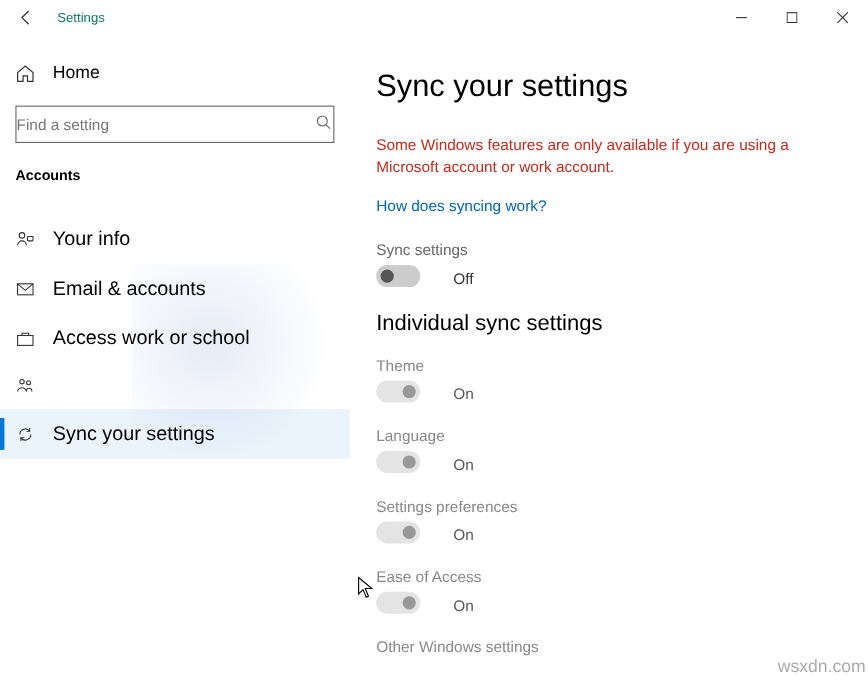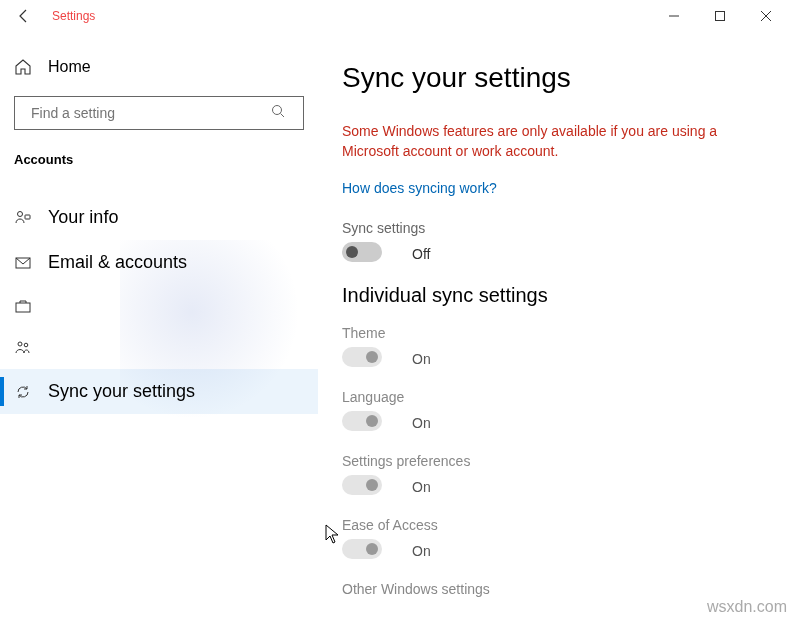--- a/index.html
+++ b/index.html
@@ -1,26 +1,26 @@
 <!DOCTYPE html>
 <html><head>
 <meta charset="utf-8">
 <style>
   * { box-sizing: border-box; margin: 0; padding: 0; font-family: "Segoe UI", Arial, sans-serif; }
   body { width: 789px; height: 618px; background: #fff; overflow: hidden; position: relative; }
   .titlebar { height: 32px; display: flex; align-items: center; }
   .back-btn { width: 48px; height: 32px; display: flex; align-items: center; justify-content: center; cursor: pointer; }
-  .app-title { font-size: 12px; color: #ef4444; margin-left: 4px; }
+  .app-title { font-size: 12px; color: #0f766e; margin-left: 4px; }
   .win-controls { margin-left: auto; display: flex; }
   .win-btn { width: 46px; height: 32px; display: flex; align-items: center; justify-content: center; cursor: pointer; }
   .layout { display: flex; height: calc(100% - 32px); }
   .sidebar { width: 318px; padding: 18px 0 0 0; }
   .home-row { display: flex; align-items: center; padding: 8px 14px; margin-bottom: 12px; cursor: pointer; }
   .home-row .ic { width: 20px; margin-right: 14px; display:flex; }
-  .search-box { margin: 0 14px 22px 14px; border: 1px solid #666; height: 34px; display: flex; align-items: center; padding: 0 16px; }
+  .search-box { margin: 0 14px 22px 14px; border: 1px solid #666; height: 34px; display: flex; align-items: center; padding: 0 0; }
   .search-box input { border: none; outline: none; flex: 1; font-size: 14px; background: transparent; }
   .search-box .ic { width: 16px; color:#555; }
   .cat-title { font-weight: 600; font-size: 13px; padding: 0 14px; margin-bottom: 28px; }
   .nav-item { display: flex; align-items: center; padding: 12px 14px; font-size: 18px; cursor: pointer; position: relative; }
   .nav-item .ic { width: 20px; margin-right: 14px; display:flex; color:#222; }
   .nav-item.active { background: rgba(0,120,215,0.08); }
   .nav-item.active::before { content:""; position:absolute; left:0; top:8px; bottom:8px; width:4px; background:#0078d7; }
   .gradient { position:absolute; left:120px; top:240px; width:180px; height:180px; background:radial-gradient(circle at 40% 40%, rgba(90,120,200,0.15), transparent 70%); pointer-events:none;}
   .main { flex:1; padding: 30px 32px 0 24px; overflow:hidden; }
   .page-title { font-size: 28px; font-weight: 350; margin-bottom: 28px; }
@@ -109,20 +109,21 @@
         </span>
       <span>Email &amp; accounts</span>
     </div>
     <div class="nav-item">
       <span class="ic">
           <svg width="18" height="18" viewBox="0 0 18 18">
             <rect x="2" y="6" width="14" height="9" stroke="#333" fill="none"></rect>
             <path d="M6 6 V4 H12 V6" stroke="#333" fill="none"></path>
           </svg>
         </span>
+      <span>Access work or school</span>
     </div>
     <div class="nav-item">
       <span class="ic">
           <svg width="18" height="18" viewBox="0 0 18 18">
             <circle cx="6" cy="5" r="2" stroke="#333" fill="none"></circle>
             <circle cx="12" cy="6" r="1.8" stroke="#333" fill="none"></circle>
             <path d="M2 14c0-2 2-3.5 4-3.5s4 1.5 4 3.5 M10 14c0-1.5 1-3 2.5-3s2.5 1.5 2.5 3" stroke="#333" fill="none"></path>
           </svg>
         </span>
     </div>

